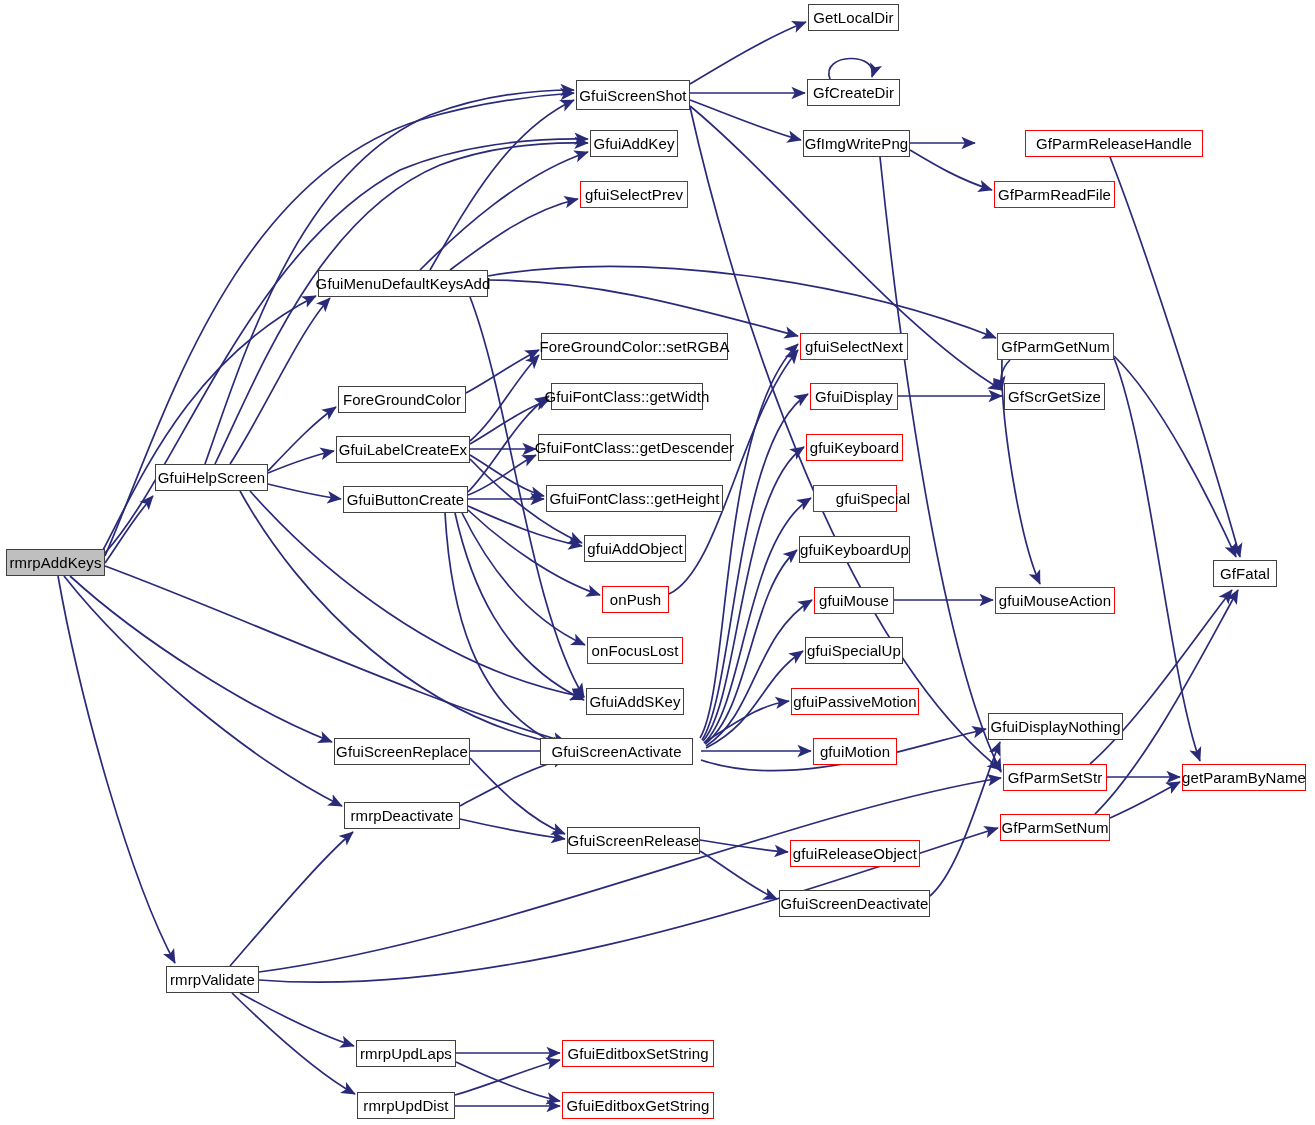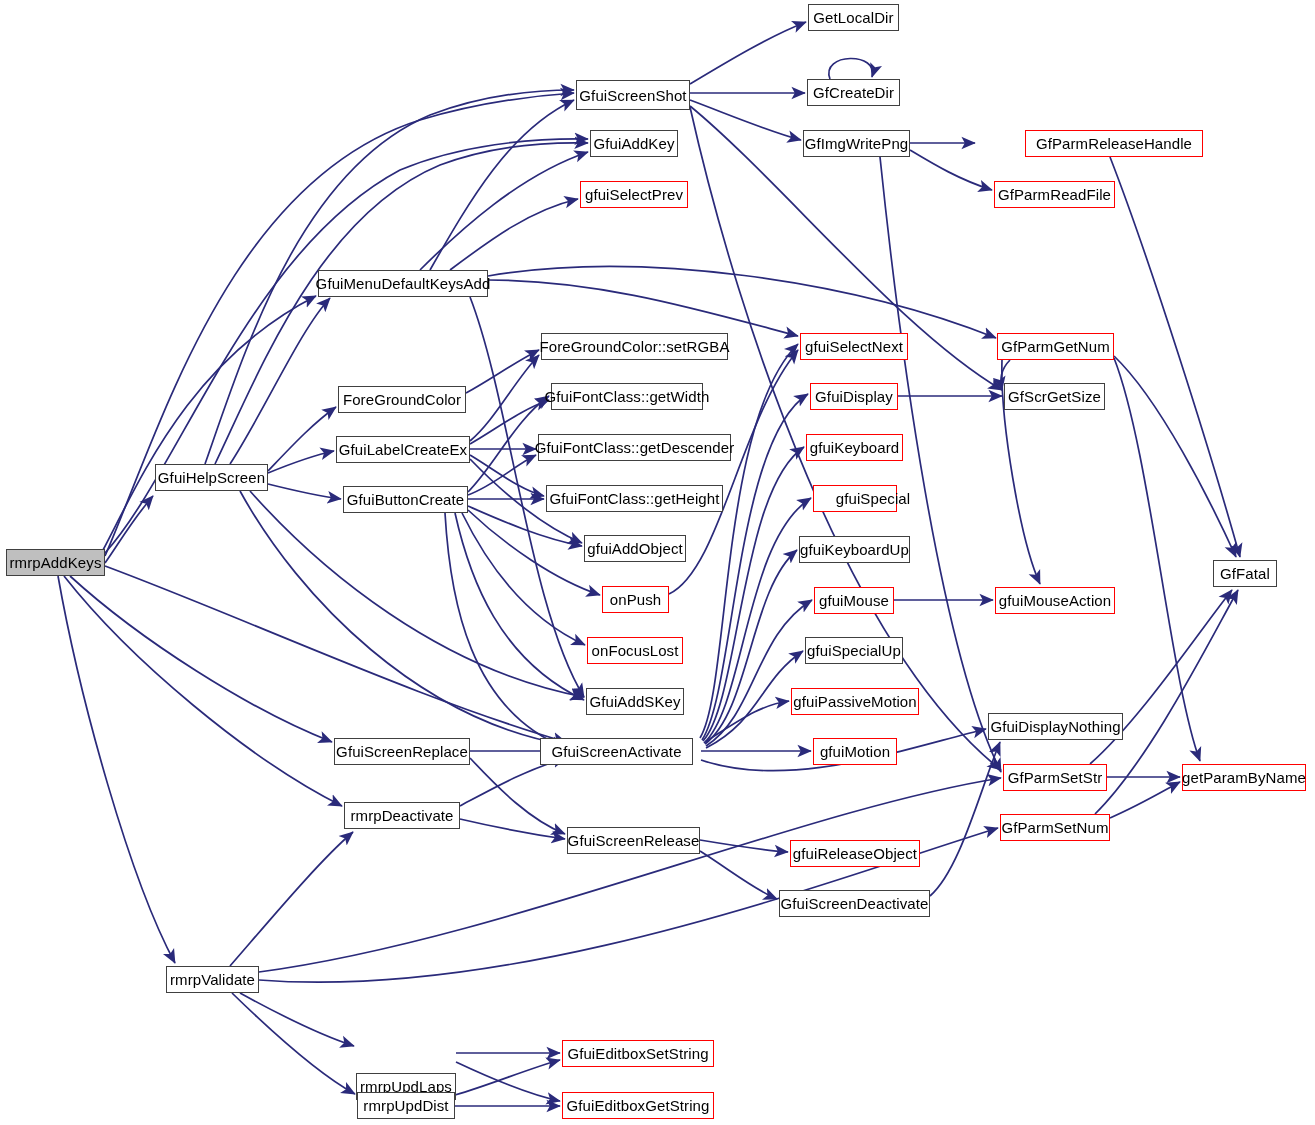--- a/index.html
+++ b/index.html
@@ -130,21 +130,21 @@
       </div>
       <div class="node" style="left: 334px; top: 738px; width: 136px; height: 27px;">
         <span class="nlabel">GfuiScreenReplace</span>
       </div>
       <div class="node" style="left: 344px; top: 802px; width: 116px; height: 27px;">
         <span class="nlabel">rmrpDeactivate</span>
       </div>
       <div class="node" style="left: 166px; top: 966px; width: 93px; height: 27px;">
         <span class="nlabel">rmrpValidate</span>
       </div>
-      <div class="node" style="left: 356px; top: 1040px; width: 100px; height: 27px; margin-top: 33px;">
+      <div class="node" style="left: 356px; top: 1040px; width: 100px; height: 27px;">
         <span class="nlabel">rmrpUpdLaps</span>
       </div>
       <div class="node" style="left: 357px; top: 1092px; width: 98px; height: 27px;">
         <span class="nlabel">rmrpUpdDist</span>
       </div>
       <div class="node" style="left: 576px; top: 80px; width: 114px; height: 30px;">
         <span class="nlabel">GfuiScreenShot</span>
       </div>
       <div class="node" style="left: 590px; top: 130px; width: 88px; height: 27px;">
         <span class="nlabel">GfuiAddKey</span>

